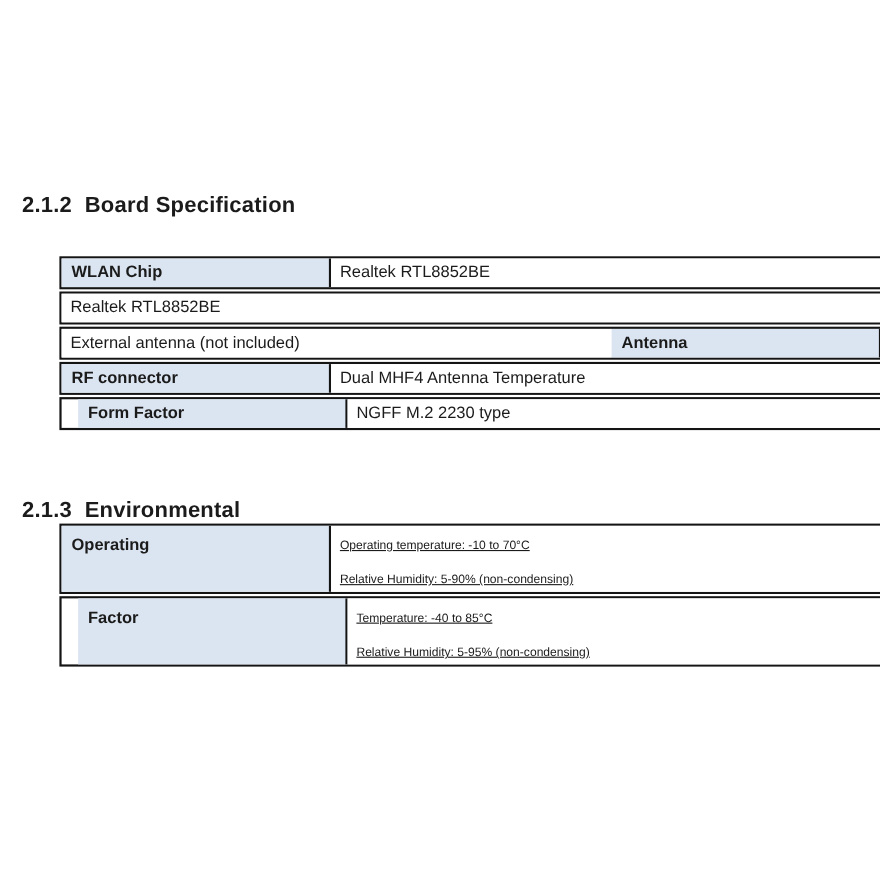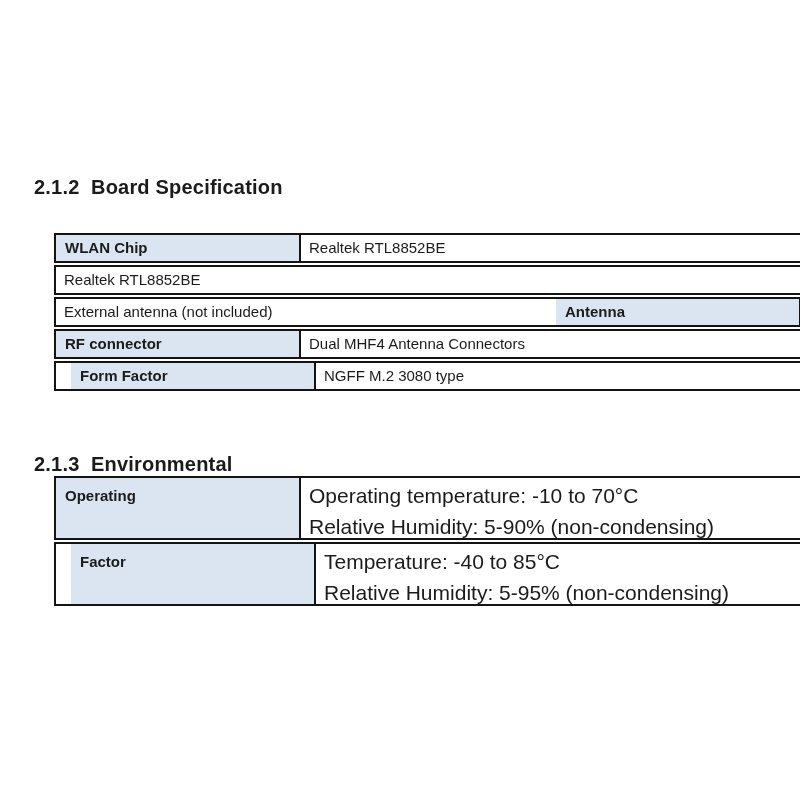--- a/index.html
+++ b/index.html
@@ -11,21 +11,21 @@
   }
   html,body{margin:0;padding:0;}
   body{
     width:800px;height:800px;background:var(--page-bg);
     font-family:"Liberation Sans","DejaVu Sans",sans-serif;
     color:var(--text);
     overflow:hidden;
   }
   .page{position:relative;width:800px;height:800px;}
   .heading{
-    position:absolute;left:34px;margin:0;
+    position:absolute;left:20px;margin:0;
     font-size:20px;font-weight:bold;color:var(--text);
     white-space:pre;letter-spacing:0.2px;text-align:right;
   }
   .h-board{top:176px;}
   .h-env{top:430px;margin-top:23px;}
   .doc-table{position:absolute;left:30px;width:749px;margin-left:24px;}
   .t-board{top:233px;}
   .t-env{top:476px;}
   .trow{
     display:flex;
@@ -46,21 +46,21 @@
     padding-left:9px;
     display:flex;align-items:center;
   }
   .trow.env .cell-label{align-items:flex-start;padding-top:8px;}
   .cell-value{
     flex:1;background:var(--value-bg);
     padding-left:8px;
     display:flex;align-items:center;
   }
   .trow.env .cell-value{display:block;padding-top:8px;}
-  .cell-value p{margin:0 0 11px 0;font-size:21px;line-height:20px;}
+  .cell-value p{margin:0 0 11px 0;font-size:11px;line-height:20px;text-decoration:underline;}
 </style>
 </head>
 <body>
 
 <div class="page">
 
   <h2 class="heading h-board">2.1.2  Board Specification</h2>
 
   <div class="doc-table t-board">
     <div class="trow">
@@ -69,25 +69,25 @@
     </div>
     <div class="trow">
       <div class="tcell cell-value">Realtek RTL8852BE</div>
     </div>
     <div class="trow">
       <div class="tcell cell-value">External antenna (not included)</div>
       <div class="tcell cell-label">Antenna</div>
     </div>
     <div class="trow">
       <div class="tcell cell-label">RF connector</div>
-      <div class="tcell cell-value">Dual MHF4 Antenna Connectors</div>
+      <div class="tcell cell-value">Dual MHF4 Antenna Temperature</div>
     </div>
     <div class="trow">
       <div class="tcell cell-label">Form Factor</div>
-      <div class="tcell cell-value">NGFF M.2 3080 type</div>
+      <div class="tcell cell-value">NGFF M.2 2230 type</div>
     </div>
   </div>
 
   <h2 class="heading h-env">2.1.3  Environmental</h2>
 
   <div class="doc-table t-env">
     <div class="trow env">
       <div class="tcell cell-label">Operating</div>
       <div class="tcell cell-value">
         <p>Operating temperature: -10 to 70°C</p>

